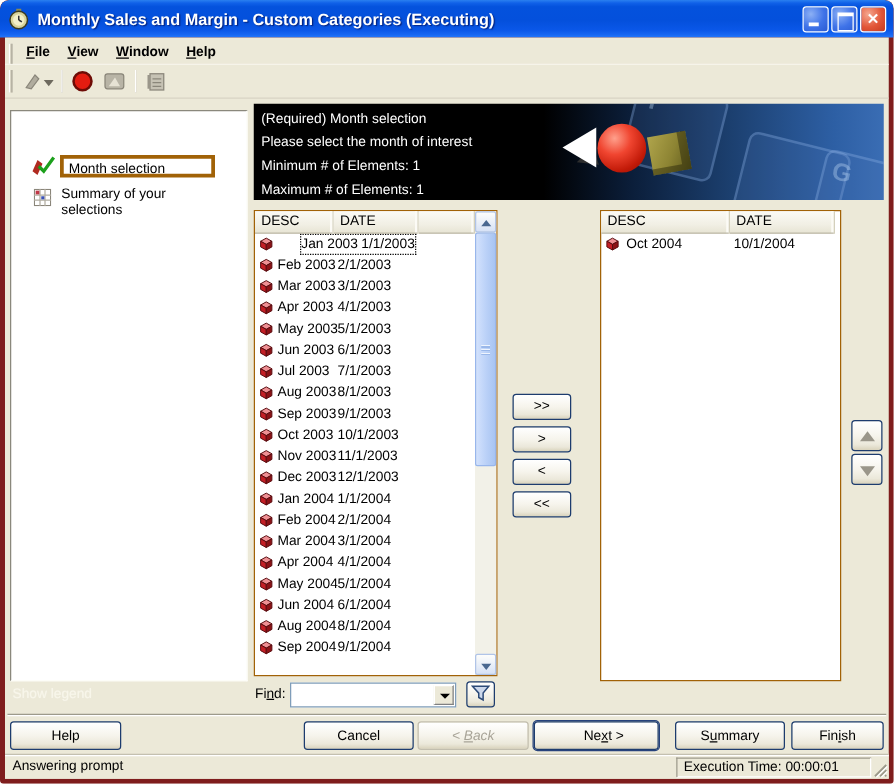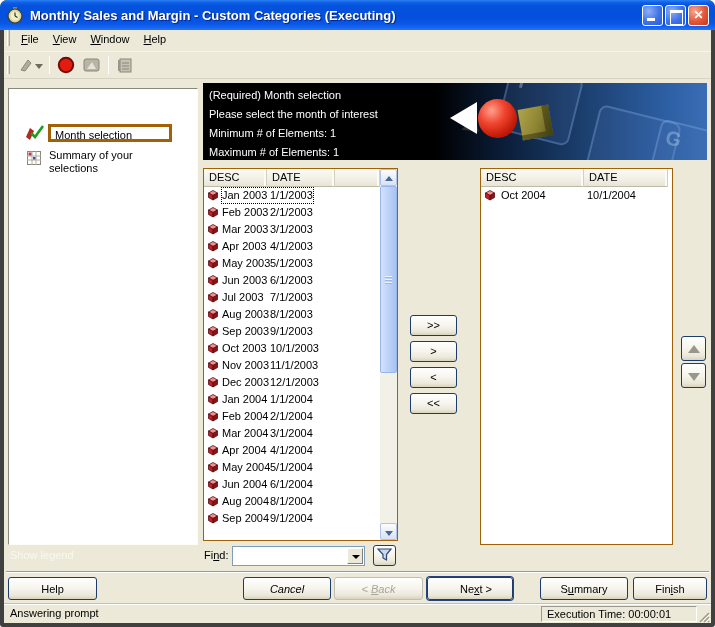--- a/index.html
+++ b/index.html
@@ -1,35 +1,35 @@
 <!DOCTYPE html>
 <html><head>
 <meta charset="utf-8">
 <style>
   * { margin:0; padding:0; box-sizing:border-box; }
   html,body { width:715px; height:627px; background:#fff; font-family:"Liberation Sans",sans-serif; }
-  .window { position:relative; width:715px; height:627px; background:#404040; border-radius:7px 7px 3px 3px; overflow:hidden; }
+  .window { position:relative; width:715px; height:627px; background:#7f1d1d; border-radius:7px 7px 3px 3px; overflow:hidden; }
 
   
   .titlebar { position:absolute; top:0; left:0; right:0; height:30px;
     background:linear-gradient(180deg,#2a80f0 0%,#1061e8 8%,#0452dd 18%,#0450dc 55%,#0a57e8 80%,#1766f2 92%,#2377fa 100%);
     border-radius:7px 7px 0 0; display:flex; align-items:center; padding:0 6px; }
   .titlebar .title { color:#fff; font-weight:bold; font-size:13px; margin-left:6px; text-shadow:1px 1px 1px rgba(0,0,60,.6); white-space:nowrap; flex:1; }
   .app-icon { width:18px; height:18px; display:inline-block; }
   .win-controls { display:flex; gap:2px; }
   .tb-btn { width:21px; height:21px; border:1px solid #fff; border-radius:3px; position:relative; }
   .btn-min,.btn-max { background:radial-gradient(circle at 30% 28%,#8cb0f5 0%,#3f73e8 55%,#2a5ad2 100%); }
   .btn-close { background:radial-gradient(circle at 30% 28%,#f5a890 0%,#e25638 55%,#c43a20 100%); color:#fff; font-weight:bold; font-size:12px; text-align:center; line-height:19px; }
   .btn-min::after { content:""; position:absolute; left:4px; bottom:4px; width:8px; height:3px; background:#fff; }
   .btn-max::after { content:""; position:absolute; left:4px; top:4px; width:11px; height:11px; border:1px solid #fff; border-top-width:3px; }
 
   
   .body { position:absolute; top:30px; left:4px; right:4px; bottom:4px; background:#ece9d8; }
 
-  .menubar { position:absolute; top:0; left:0; right:0; height:22px; display:flex; align-items:flex-start; border-bottom:1px solid #f6f4ea; }
+  .menubar { position:absolute; top:0; left:0; right:0; height:22px; display:flex; align-items:flex-end; border-bottom:1px solid #f6f4ea;font-weight:bold; }
   .grip { width:3px; height:16px; margin:0 4px 0 3px; border-left:1px solid #fff; border-right:1px solid #aca899; background:#d8d4c4; }
   .menu-item { font-size:11px; padding:3px 7px; color:#000; }
 
   .toolbar { position:absolute; top:22px; left:0; right:0; height:27px; display:flex; align-items:center; border-bottom:1px solid #d8d4c4; }
   .toolbar .grip { height:18px; }
   .tool-btn { width:26px; height:22px; display:flex; align-items:center; justify-content:center; }
   .tool-btn.wide { width:32px; }
   .tool-sep { width:1px; height:18px; background:#aca899; border-right:1px solid #fff; margin:0 3px; }
 
   
@@ -62,21 +62,21 @@
   .list-left { left:199px; top:138px; width:195px; height:373px; }
   .list-right { left:476px; top:138px; width:193px; height:377px; }
   .lv-header { position:absolute; left:0; top:0; height:18px; display:flex; }
   .hcell { background:linear-gradient(180deg,#fbfaf5 0%,#f1efe4 60%,#e6e3d2 100%); border-right:1px solid #d4d0bc; box-shadow:inset 0 -1px 0 #bdb9a8, inset -2px 0 0 #fcfbf6; font-size:11px; line-height:17px; padding-left:5px; color:#000; }
   .rows { position:absolute; left:0; right:0; bottom:0; overflow:hidden; }
   .list-left .rows { top:18px; right:17px; }
   .list-right .rows { top:18px; }
   .lrow { position:relative; height:17px; line-height:17px; font-size:11px; white-space:nowrap; }
   .lrow .cube { position:absolute; left:3px; top:2px; width:12px; height:12px; }
   .rowtext { position:absolute; left:18px; top:0; height:15px; margin-top:1px; line-height:15px; }
-  .rowtext.focused { outline:1px dotted #000; }
+  .rowtext.focused { outline:1px dotted #000;margin-left:19px; }
   .list-left .c-desc { display:inline-block; width:48px; }
   .list-right .rowtext { left:20px; }
   .list-right .c-desc { display:inline-block; width:86px; }
 
   
   .vscroll { position:absolute; top:0; right:0; width:17px; bottom:0; background:#f2f1e8; }
   .sb-btn { position:absolute; left:0; width:17px; height:17px; background:linear-gradient(180deg,#fdfdfb,#d7e2f6); border:1px solid #b0c4e8; border-radius:2px; }
   .sb-up { top:0; } .sb-down { bottom:0; }
   .sb-arrow { position:absolute; left:4px; width:0; height:0; border-left:4px solid transparent; border-right:4px solid transparent; }
   .sb-up .sb-arrow { top:6px; border-bottom:5px solid #4a6890; }
@@ -441,23 +441,23 @@
     </span>
     <button class="xpbtn filter-btn">
       <svg width="17" height="15" viewBox="0 0 17 15">
         <polygon points="2,2 15,2 10.5,7.5 10.5,13 7,11 7,7.5" fill="#ccd8ec" stroke="#2c4a78" stroke-width="1.2"></polygon>
       </svg>
     </button>
 
     <div class="separator"></div>
     <div>
         <button class="xpbtn footer-btn" style="left: 4px; width: 89px;">Help</button>
-        <button class="xpbtn footer-btn" style="left: 239px; width: 88px; font-style: italic;">Cancel</button>
+        <button class="xpbtn footer-btn" style="left: 239px; width: 88px;">Cancel</button>
         <button class="xpbtn footer-btn disabled" disabled="" style="left: 330px; width: 89px; font-style: italic;">&lt; <u>B</u>ack</button>
-        <button class="xpbtn footer-btn default" style="left: 423px; width: 86px; padding-left: 12px;">Ne<u>x</u>t &gt;</button>
+        <button class="xpbtn footer-btn default" style="left: 423px; width: 100px; padding-left: 12px;">Ne<u>x</u>t &gt;</button>
         <button class="xpbtn footer-btn" style="left: 536px; width: 88px; text-align: center;">S<u>u</u>mmary</button>
         <button class="xpbtn footer-btn" style="left: 629px; width: 74px;">Fin<u>i</u>sh</button>
       </div>
 
     <div class="statusbar">
       <span class="status-left">Answering prompt</span>
       <span class="status-right">Execution Time: 00:00:01</span>
       <span class="resize-grip">
         <svg width="13" height="13" viewBox="0 0 13 13">
           <g stroke="#9d9a8b" stroke-width="1.6">

